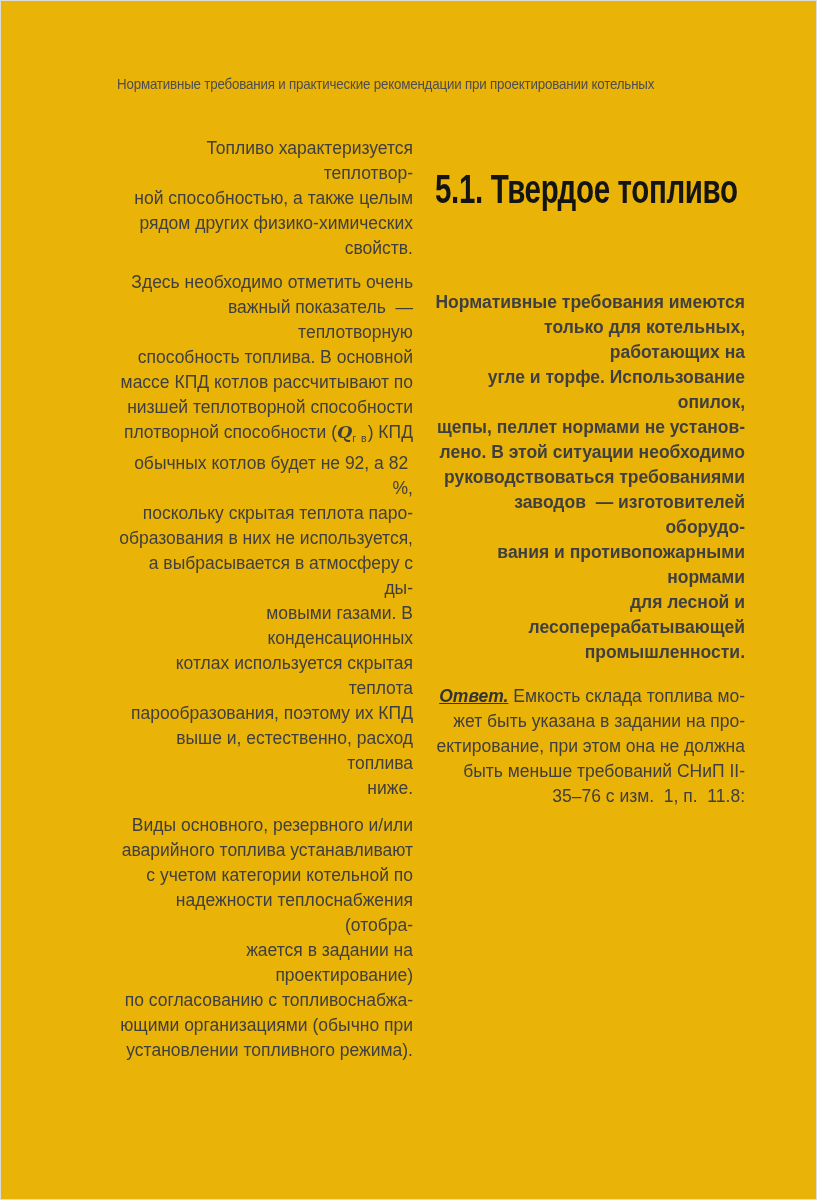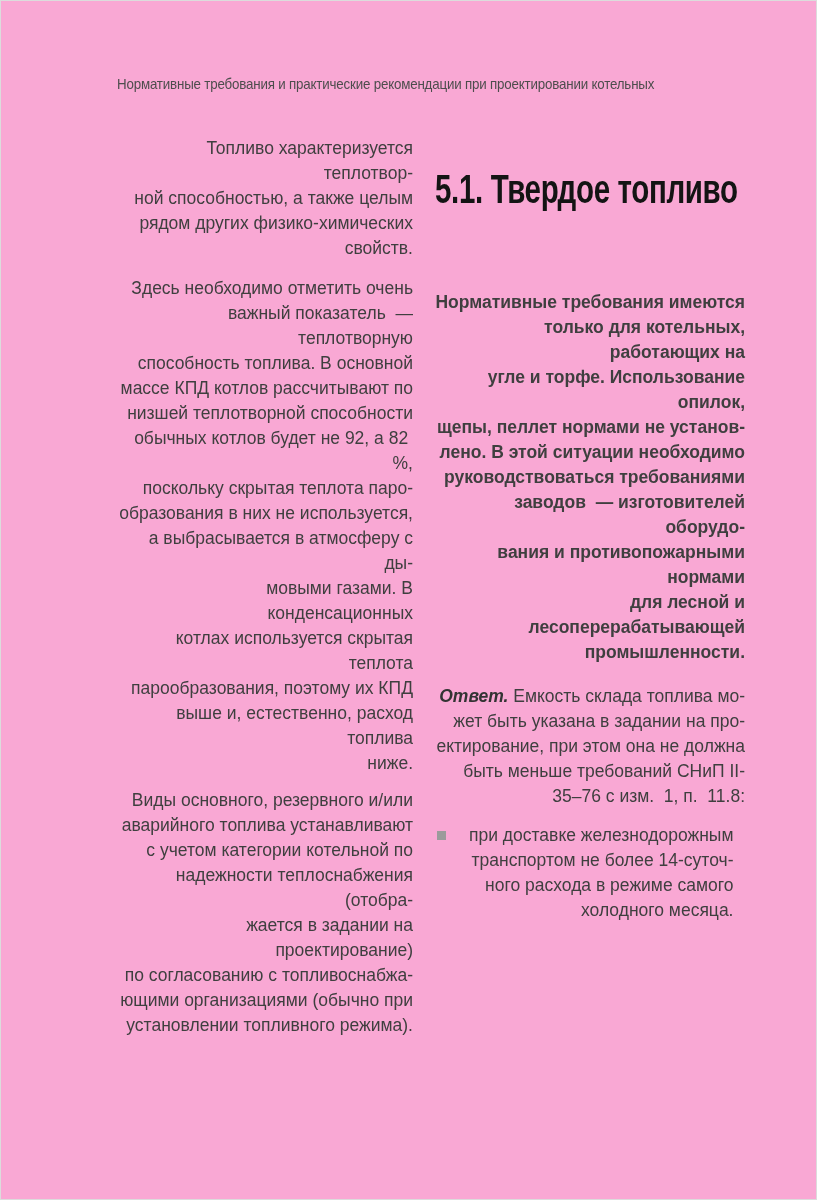--- a/index.html
+++ b/index.html
@@ -1,20 +1,20 @@
 <!DOCTYPE html>
 <html lang="ru"><head>
 <meta charset="utf-8">
 <style>
   html, body { margin: 0; padding: 0; background: #ffffff; }
   .page {
     position: relative;
     width: 817px;
     height: 1200px;
-    background: #f9a8d4;
+    background: #eab308;
     font-family: "Liberation Sans", sans-serif;
     color: #3f3f3f;
     overflow: hidden;
     box-shadow: inset 0 0 0 1px #dcdcdc;
   }
   .running-head {
     position: absolute;
     left: 117px;
     top: 76px;
     font-size: 14.5px;
@@ -36,21 +36,21 @@
 
   .body-text, .pre {
     font-size: 17.5px;
     line-height: 25px;
     color: #3f3f3f;
     text-align: right;
   }
   .pre { white-space: pre-line; }
 
   .para { margin: 0; }
-  .para + .para { margin-top: 15px; }
+  .para + .para { margin-top: 9px; }
   .para.tight { margin-top: 12px; }
   .pline { white-space: nowrap; }
 
   .qvar-base {
     font-family: "DejaVu Serif", serif;
     font-style: italic;
     font-weight: 700;
   }
   .qvar-sub {
     font-size: 10.5px;
@@ -76,21 +76,21 @@
     display: flex;
     font-size: 18px;
     line-height: 24px;
     font-weight: 700;
     color: #1a1a1a;
   }
   .subheading .num { flex: 0 0 50px; }
   .subheading .txt { white-space: pre-line; }
 
   .answer { margin-top: 19px; }
-  .answer .label { font-style: italic; font-weight: 600; color: #333333; }
+  .answer .label { font-style: italic; font-weight: 600; color: #333333; text-decoration: underline; }
 
   .bullet-list { margin: 14px 0 0 0; padding: 0; list-style: none; }
   .bullet-item { display: flex; }
   .bullet-item + .bullet-item { margin-top: 10px; }
   .bullet-item .sq {
     flex: 0 0 34px;
     position: relative;
   }
   .bullet-item .sq::before {
     content: "";
@@ -115,20 +115,23 @@
 ной способностью, а также целым
 рядом других физико-химических
 свойств.</div>
 
       <div class="para body-text">
         <div class="pre">Здесь необходимо отметить очень
 важный показатель&nbsp; — теплотворную
 способность топлива. В основной
 массе КПД котлов рассчитывают по
 низшей теплотворной способности</div>
+        <div class="pline">
+          <span>плотворной способности (</span><span class="qvar-base">Q</span><sub class="qvar-sub">г в</sub><span>) КПД</span>
+        </div>
         <div class="pre">обычных котлов будет не 92, а 82&nbsp; %,
 поскольку скрытая теплота паро-
 образования в них не используется,
 а выбрасывается в атмосферу с ды-
 мовыми газами. В конденсационных
 котлах используется скрытая теплота
 парообразования, поэтому их КПД
 выше и, естественно, расход топлива
 ниже.</div>
       </div>
@@ -162,24 +165,17 @@
 
       <div class="answer body-text">
         <span class="label">Ответ.</span><span class="pre"> Емкость склада топлива мо-
 жет быть указана в задании на про-
 ектирование, при этом она не должна
 быть меньше требований СНиП II-
 35–76 с изм.&nbsp; 1, п.&nbsp; 11.8:</span>
       </div>
 
       <ul class="bullet-list">
-        <li class="bullet-item">
-          <span class="sq"></span>
-          <span class="body-text pre">при доставке железнодорожным
-транспортом не более 14-суточ-
-ного расхода в режиме самого
-холодного месяца.</span>
-        </li>
       </ul>
 
     </div>
   </div>
 </div>
 
 </body></html>

